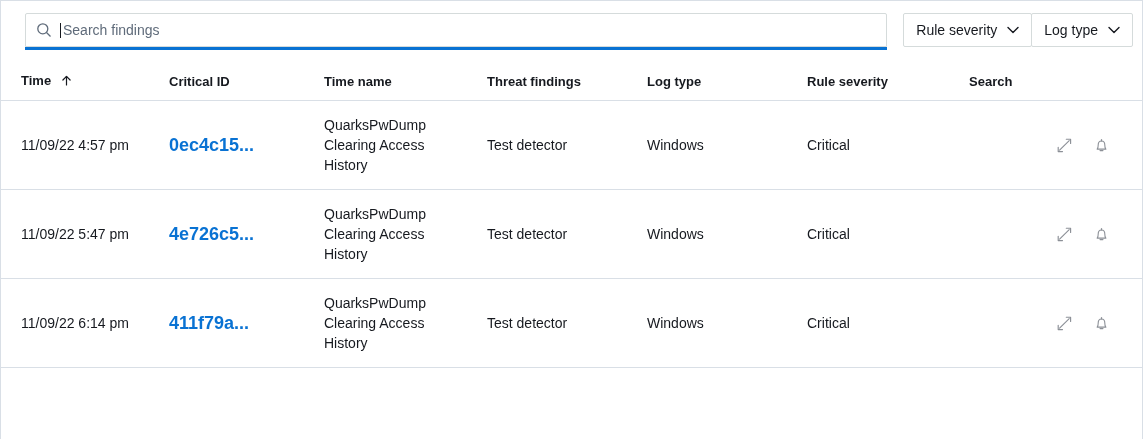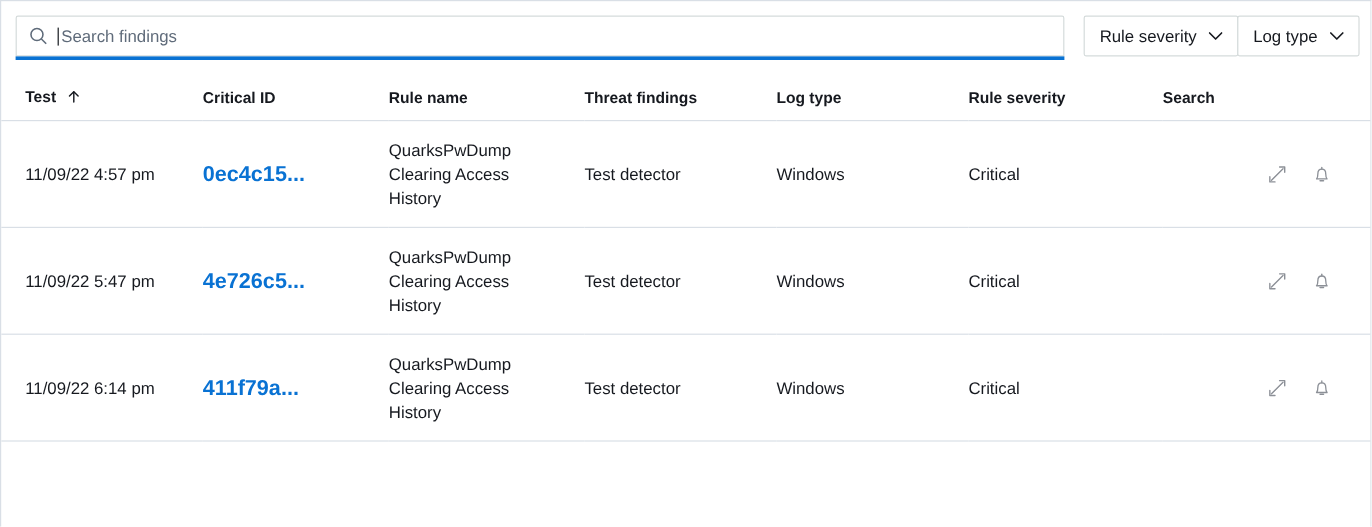--- a/index.html
+++ b/index.html
@@ -46,20 +46,21 @@
     align-items: flex-start;
     padding: 12px 4px 0 12px;
     gap: 0;
   }
 
   .search-wrap {
     flex: 1 1 auto;
     position: relative;
     height: 38px;
     margin-right: 16px;
+    margin-left: 12px;
   }
   .search-field {
     height: 34px;
     border: 1px solid #d5dbdb;
     border-radius: 2px 2px 0 0;
     background: #ffffff;
     display: flex;
     align-items: center;
     padding: 0 10px;
     gap: 8px;
@@ -210,30 +211,30 @@
         </span>
       </button>
     </div>
 
   </div>
 
   <table class="findings-table">
     <thead>
       <tr>
         <th class="col-time">
-          <span>Test</span>
+          <span>Time</span>
           <span class="sort-arrow">
             <svg width="11" height="11" viewBox="0 0 11 11" fill="none">
               <path d="M5.5 10 L5.5 1.6" stroke="#16191f" stroke-width="1.2" stroke-linecap="round"></path>
               <path d="M1.9 5 L5.5 1.4 L9.1 5" stroke="#16191f" stroke-width="1.2" stroke-linecap="round" stroke-linejoin="round"></path>
             </svg>
           </span>
         </th>
         <th class="col-id">Critical ID</th>
-        <th class="col-rule">Rule name</th>
+        <th class="col-rule">Time name</th>
         <th class="col-detector">Threat findings</th>
         <th class="col-logtype">Log type</th>
         <th class="col-severity">Rule severity</th>
         <th class="col-actions">Search</th>
       </tr>
     </thead>
     <tbody>
 
       <tr>
         <td class="col-time">11/09/22 4:57 pm</td>

